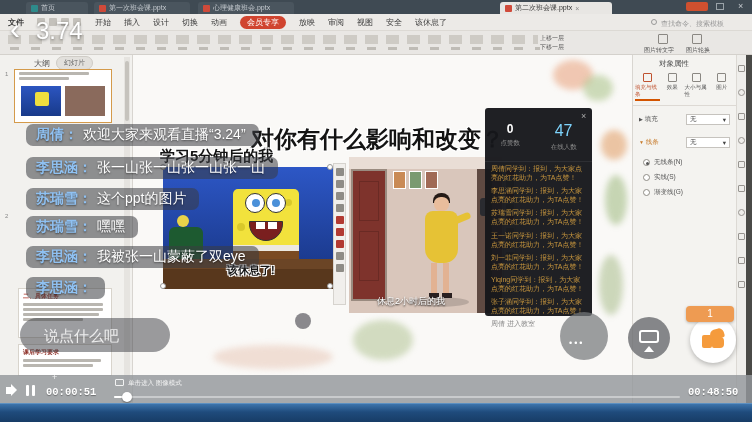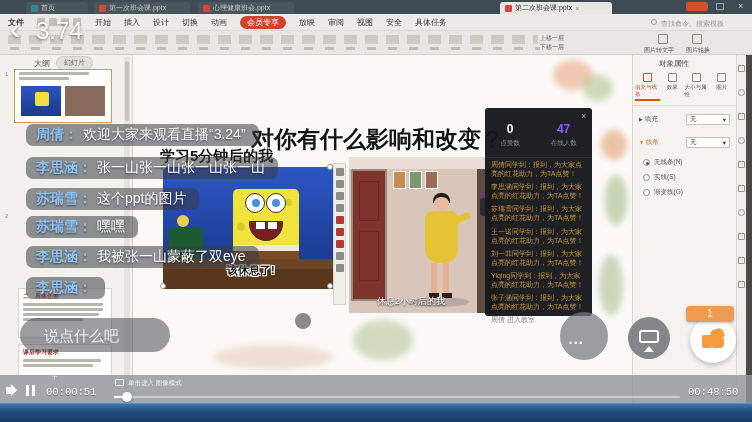--- a/index.html
+++ b/index.html
@@ -31,21 +31,21 @@
   .ptab{display:flex;flex-direction:column;align-items:center;gap:2px;width:25px;}
   .ptab .ic{width:9px;height:9px;border:1px solid #8a8782;border-radius:1px;}
   .selbox{width:44px;height:11px;background:#fff;border:1px solid #c6c3be;display:flex;align-items:center;justify-content:space-between;padding:0 3px;font-size:6.5px;color:#444;}
   .radio{width:7px;height:7px;border:1px solid #8f8c86;border-radius:50%;background:#fff;position:relative;}
   .radio.sel:after{content:"";position:absolute;left:1.5px;top:1.5px;width:3px;height:3px;border-radius:50%;background:#555;}
   .iconstrip{left:736px;top:55px;width:10px;height:348px;background:#efeeeb;border-left:1px solid #dcd9d4;display:flex;flex-direction:column;align-items:center;gap:17px;padding-top:10px;}
   .sico{width:7px;height:7px;border:1px solid #979490;border-radius:1px;}
   .edgestrip{left:746px;top:55px;width:6px;height:348px;background:#4a4a47;}
   
   .playerbar{left:0;top:375px;width:752px;height:28px;background:rgba(148,151,155,.82);}
-  .ptime{font-size:10.5px;font-weight:normal;color:#fff;font-family:"Liberation Mono","DejaVu Sans Mono",monospace;text-shadow:0 1px 1px rgba(0,0,0,.35);}
+  .ptime{font-size:10.5px;font-weight:bold;color:#fff;font-family:"Liberation Mono","DejaVu Sans Mono",monospace;text-shadow:0 1px 1px rgba(0,0,0,.35);}
   .taskbar{left:0;top:403px;width:752px;height:19px;background:linear-gradient(#3d74ac,#1f4b7c 45%,#173c66);border-top:1px solid #5d90c1;}
   
   .bubble{position:absolute;left:26px;display:flex;align-items:center;gap:5px;height:22px;padding:0 13px 0 10px;background:rgba(58,60,66,.55);border-radius:7px;font-size:14px;color:#fff;white-space:nowrap;text-shadow:0 1px 2px rgba(0,0,0,.55);z-index:10;}
   .bname{color:#8fc1f2;font-weight:bold;}
   .darkpanel{left:485px;top:108px;width:107px;height:208px;background:rgba(22,23,27,.96);border-radius:3px;z-index:8;color:#ddd;}
   .pmsg{font-size:7px;line-height:1.3;color:#c9973e;padding:2px 6px;}
   .circlebtn{border-radius:50%;z-index:9;}
   input.say{position:absolute;left:20px;top:318px;width:150px;height:34px;border-radius:17px;border:none;outline:none;background:rgba(58,60,66,.5);padding-left:24px;font-size:15px;color:#fff;z-index:10;}
   input.say::placeholder{color:#f2f2f2;opacity:.95;}
 </style>
@@ -86,21 +86,21 @@
     <span class="rtab">开始</span>
     <span class="rtab">插入</span>
     <span class="rtab">设计</span>
     <span class="rtab">切换</span>
     <span class="rtab">动画</span>
     <span class="rtab" style="background:#d0442f;color:#fff;border-radius:7px;padding:1px 7px;">会员专享</span>
     <span class="rtab">放映</span>
     <span class="rtab">审阅</span>
     <span class="rtab">视图</span>
     <span class="rtab">安全</span>
-    <span class="rtab">具体任务</span>
+    <span class="rtab">该休息了</span>
     <span class="abs" style="left:651px;top:5px;width:6px;height:6px;border:1px solid #999;border-radius:50%;"></span>
     <span class="abs" style="left:661px;top:5px;font-size:7px;color:#999;">查找命令、搜索模板</span>
   </div>
 
   <div class="abs ribbon2">
     <span class="abs" style="left:540px;top:3px;font-size:6px;color:#555;">上移一层</span>
     <span class="abs" style="left:540px;top:12px;font-size:6px;color:#555;">下移一层</span>
     <span class="abs" style="left:648px;top:3px;width:10px;height:10px;border:1px solid #8a8782;border-radius:1px;margin-left:10px;"></span>
     <span class="abs" style="left:644px;top:15px;font-size:6px;color:#555;">图片转文字</span>
     <span class="abs" style="left:692px;top:3px;width:10px;height:10px;border:1px solid #8a8782;border-radius:1px;"></span>
@@ -356,21 +356,21 @@
 
   <div class="abs darkpanel">
     <div class="abs" style="left:96px;top:3px;font-size:9px;color:#aaa;">×</div>
     <div class="abs" style="left:-5px;top:90px;width:5px;height:18px;background:#2a2b30;border-radius:3px 0 0 3px;"></div>
     <div style="display:flex;justify-content:space-around;padding-top:14px;">
       <div style="text-align:center;">
         <div style="font-size:12px;font-weight:bold;color:#fff;">0</div>
         <div style="font-size:6.5px;color:#8d8d8d;margin-top:3px;">点赞数</div>
       </div>
       <div style="text-align:center;">
-        <div style="font-size:12px;font-weight:bold;color:#8b5cf6;">47</div>
+        <div style="font-size:16px;font-weight:normal;color:#7dd3fc;">47</div>
         <div style="font-size:6.5px;color:#8d8d8d;margin-top:3px;">在线人数</div>
       </div>
     </div>
     <div style="height:1px;background:#2e2f33;margin-top:9px;"></div>
     <div>
       <div class="pmsg">周倩同学到：报到，为大家点亮的红花助力，为TA点赞！</div>
       <div class="pmsg">李思涵同学到：报到，为大家点亮的红花助力，为TA点赞！</div>
       <div class="pmsg">苏瑞雪同学到：报到，为大家点亮的红花助力，为TA点赞！</div>
       <div class="pmsg">王一诺同学到：报到，为大家点亮的红花助力，为TA点赞！</div>
       <div class="pmsg">刘一菲同学到：报到，为大家点亮的红花助力，为TA点赞！</div>

